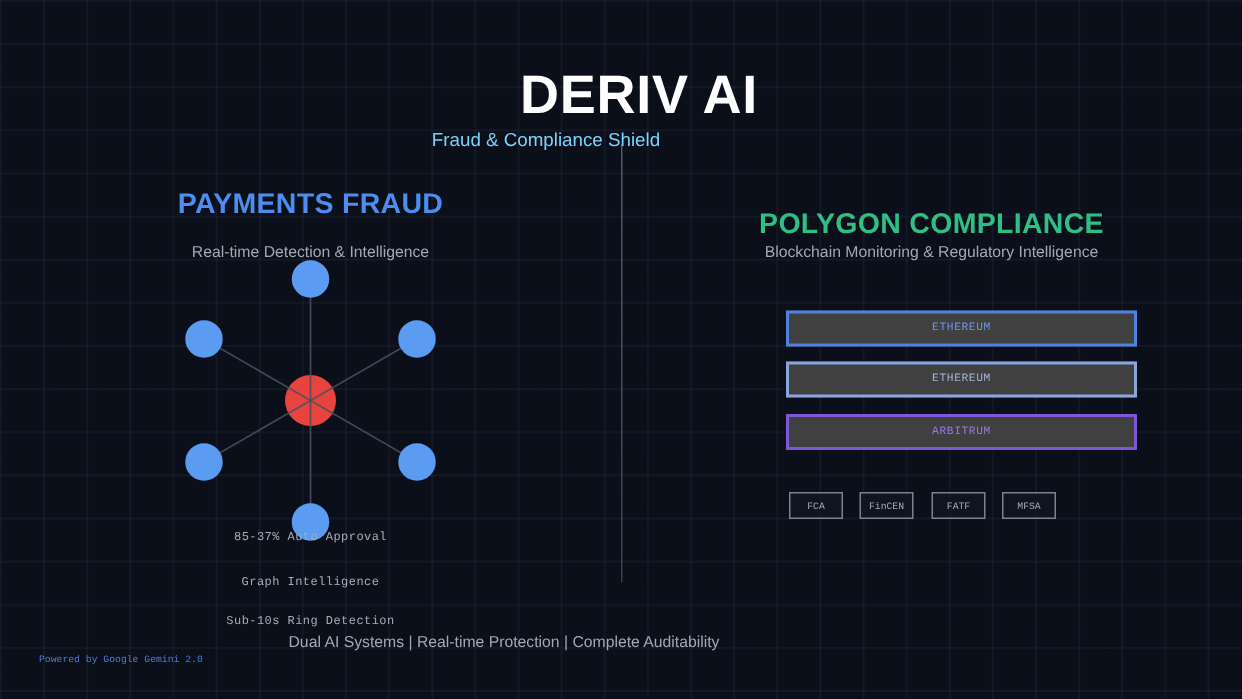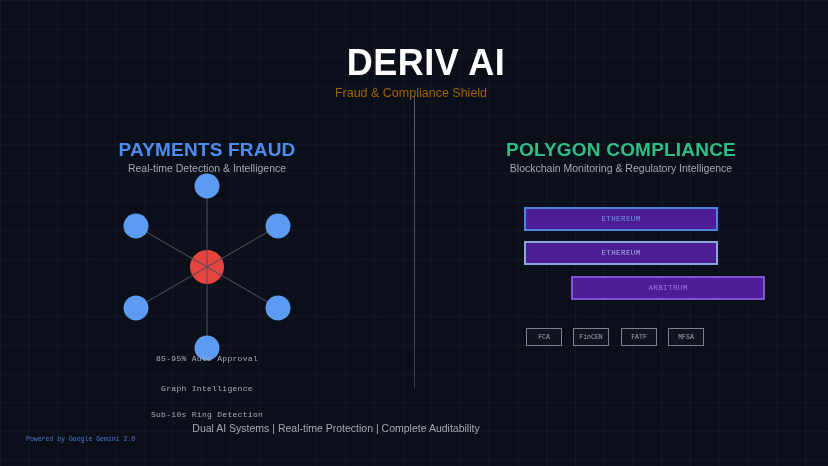--- a/index.html
+++ b/index.html
@@ -14,52 +14,52 @@
       color: #e6e8ee;
     }
     .abs { position: absolute; }
     .title {
       left: 12px; width: 828px; top: 42px; text-align: center;
       font-size: 36px; font-weight: 700; letter-spacing: 0.5px; color: #ffffff;
       font-family: "Liberation Sans", sans-serif;
     }
     .subtitle {
       left: 0; width: 728px; top: 86px; text-align: center;
-      font-size: 12.5px; color: #a16207; padding-left: 47px;
+      font-size: 12.5px; color: #7dd3fc;
     }
     .divider {
       left: 414px; top: 96px; width: 1px; height: 292px;
       background: linear-gradient(to bottom, rgba(140,150,170,0.55), rgba(140,150,170,0.35));
     }
     .sec-title {
       font-size: 19px; font-weight: 700; text-align: center; width: 300px;
       letter-spacing: 0.2px;
     }
-    .sec-title.left { left: 57px; top: 139px; color: #4d8cf0; }
+    .sec-title.left { left: 57px; top: 126px; color: #4d8cf0; }
     .sec-title.right { left: 471px; top: 139px; color: #2fbf84; }
     .sec-sub {
       font-size: 10.5px; color: #a4a8b6; text-align: center; width: 320px;
     }
     .sec-sub.left { left: 47px; top: 162px; }
     .sec-sub.right { left: 461px; top: 162px; }
     svg.graph { left: 0; top: 0; }
     .mono { font-family: "Liberation Mono", "DejaVu Sans Mono", monospace; }
     .stat {
       left: 107px; width: 200px; text-align: center;
       font-size: 8px; color: #a8acb8; letter-spacing: 0.3px;
     }
     .chain {
-      left: 524px; width: 194px; height: 24px; box-sizing: border-box;
-      background: #4c1d95; border: 2px solid; display: flex;
+      left: 524px; width: 234px; height: 24px; box-sizing: border-box;
+      background: #404040; border: 2px solid; display: flex;
       align-items: center; justify-content: center;
       font-size: 7.5px; letter-spacing: 0.4px;
     }
     .chain.eth { top: 207px; border-color: #4c82e0; color: #6e98e6; }
     .chain.poly { top: 241px; border-color: #8aa6dc; color: #a4b6dc; }
-    .chain.arb { top: 276px; border-color: #7e57d6; color: #9a78e6; margin-left: 47px; }
+    .chain.arb { top: 276px; border-color: #7e57d6; color: #9a78e6; }
     .reg {
       top: 328px; width: 36px; height: 18px; box-sizing: border-box;
       border: 1px solid #7c8192; display: flex; align-items: center; justify-content: center;
       font-size: 6.5px; color: #a5a9b6; background: rgba(20,24,36,0.6);
     }
     .tagline {
       left: 0; width: 672px; top: 422px; text-align: center;
       font-size: 10.5px; color: #a4a8b6;
     }
     .powered {
@@ -93,21 +93,21 @@
       <circle cx="207" cy="186" r="12.5" fill="#5b9cf2"></circle>
       <circle cx="278" cy="226" r="12.5" fill="#5b9cf2"></circle>
       <circle cx="278" cy="308" r="12.5" fill="#5b9cf2"></circle>
       <circle cx="207" cy="348" r="12.5" fill="#5b9cf2"></circle>
       <circle cx="136" cy="308" r="12.5" fill="#5b9cf2"></circle>
       <circle cx="136" cy="226" r="12.5" fill="#5b9cf2"></circle>
     </g>
 
 </svg>
 
-<div class="abs stat mono" style="top:354px;">85-95% Auto Approval</div>
+<div class="abs stat mono" style="top:354px;">85-37% Auto Approval</div>
 <div class="abs stat mono" style="top:369px;margin-top:41px;">Sub-10s Ring Detection</div>
 <div class="abs stat mono" style="top:384px;">Graph Intelligence</div>
 
 <div class="abs sec-title right">POLYGON COMPLIANCE</div>
 <div class="abs sec-sub right">Blockchain Monitoring &amp; Regulatory Intelligence</div>
 
 <div class="abs chain eth mono">ETHEREUM</div>
 <div class="abs chain poly mono">ETHEREUM</div>
 <div class="abs chain arb mono">ARBITRUM</div>
 

